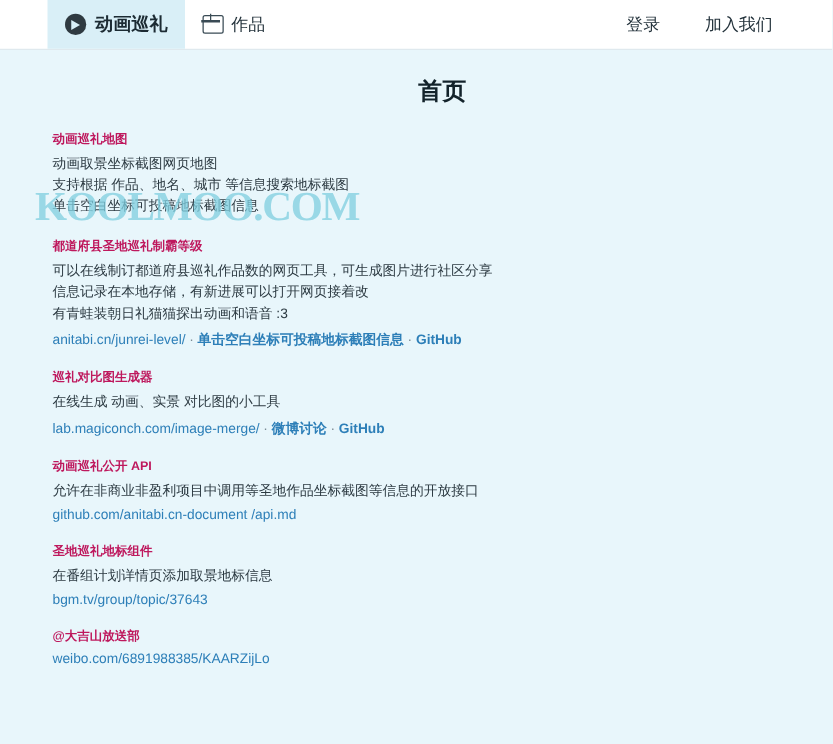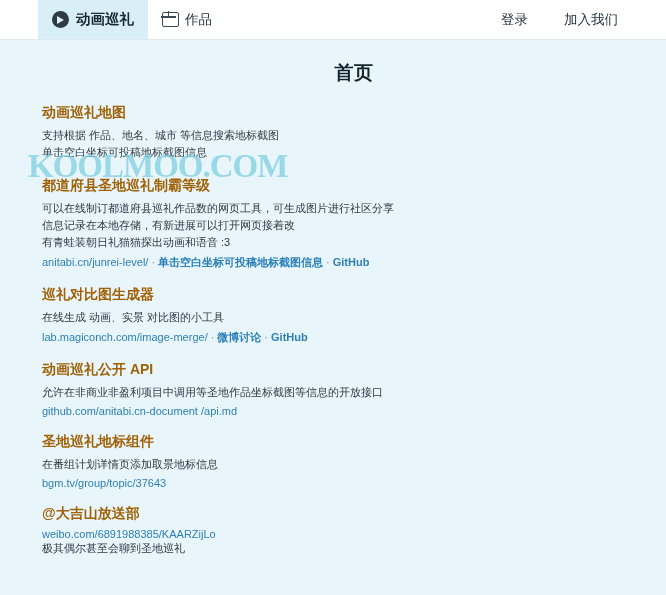--- a/index.html
+++ b/index.html
@@ -116,24 +116,24 @@
     font-weight: bold;
     margin: 0 0 18px 0;
     letter-spacing: 0.5px;
     text-align: center;
   }
 
   .entry {
     margin-bottom: 16px;
   }
   .entry-title {
-    font-size: 14px;
+    font-size: 10px;
     font-weight: bold;
     margin: 0 0 5px 0;
-    color: #a16207;
+    color: #be185d;
   }
   .entry-desc {
     font-size: 11px;
     line-height: 1.55;
     color: #2c3a42;
     margin: 0;
   }
   .links {
     font-size: 11px;
     margin-top: 4px;
@@ -191,20 +191,21 @@
   </div>
 </div>
 
 <div class="watermark">KOOLMOO.COM</div>
 
 <div class="content">
   <h1 class="page-title">首页</h1>
 
   <div class="entry">
     <div class="entry-title">动画巡礼地图</div>
+    <p class="entry-desc">动画取景坐标截图网页地图</p>
     <p class="entry-desc">支持根据 作品、地名、城市 等信息搜索地标截图</p>
     <p class="entry-desc">单击空白坐标可投稿地标截图信息</p>
   </div>
 
   <div class="entry">
     <div class="entry-title">都道府县圣地巡礼制霸等级</div>
     <p class="entry-desc">可以在线制订都道府县巡礼作品数的网页工具，可生成图片进行社区分享</p>
     <p class="entry-desc">信息记录在本地存储，有新进展可以打开网页接着改</p>
     <p class="entry-desc">有青蛙装朝日礼猫猫探出动画和语音 :3</p>
     <div class="links">
@@ -234,16 +235,15 @@
     <div class="links">
       <a>bgm.tv/group/topic/37643</a>
     </div>
   </div>
 
   <div class="entry">
     <div class="entry-title">@大吉山放送部</div>
     <div class="links">
       <a>weibo.com/6891988385/KAARZijLo</a>
     </div>
-    <p class="entry-desc">极其偶尔甚至会聊到圣地巡礼</p>
   </div>
 
 </div>
 
 </body></html>

